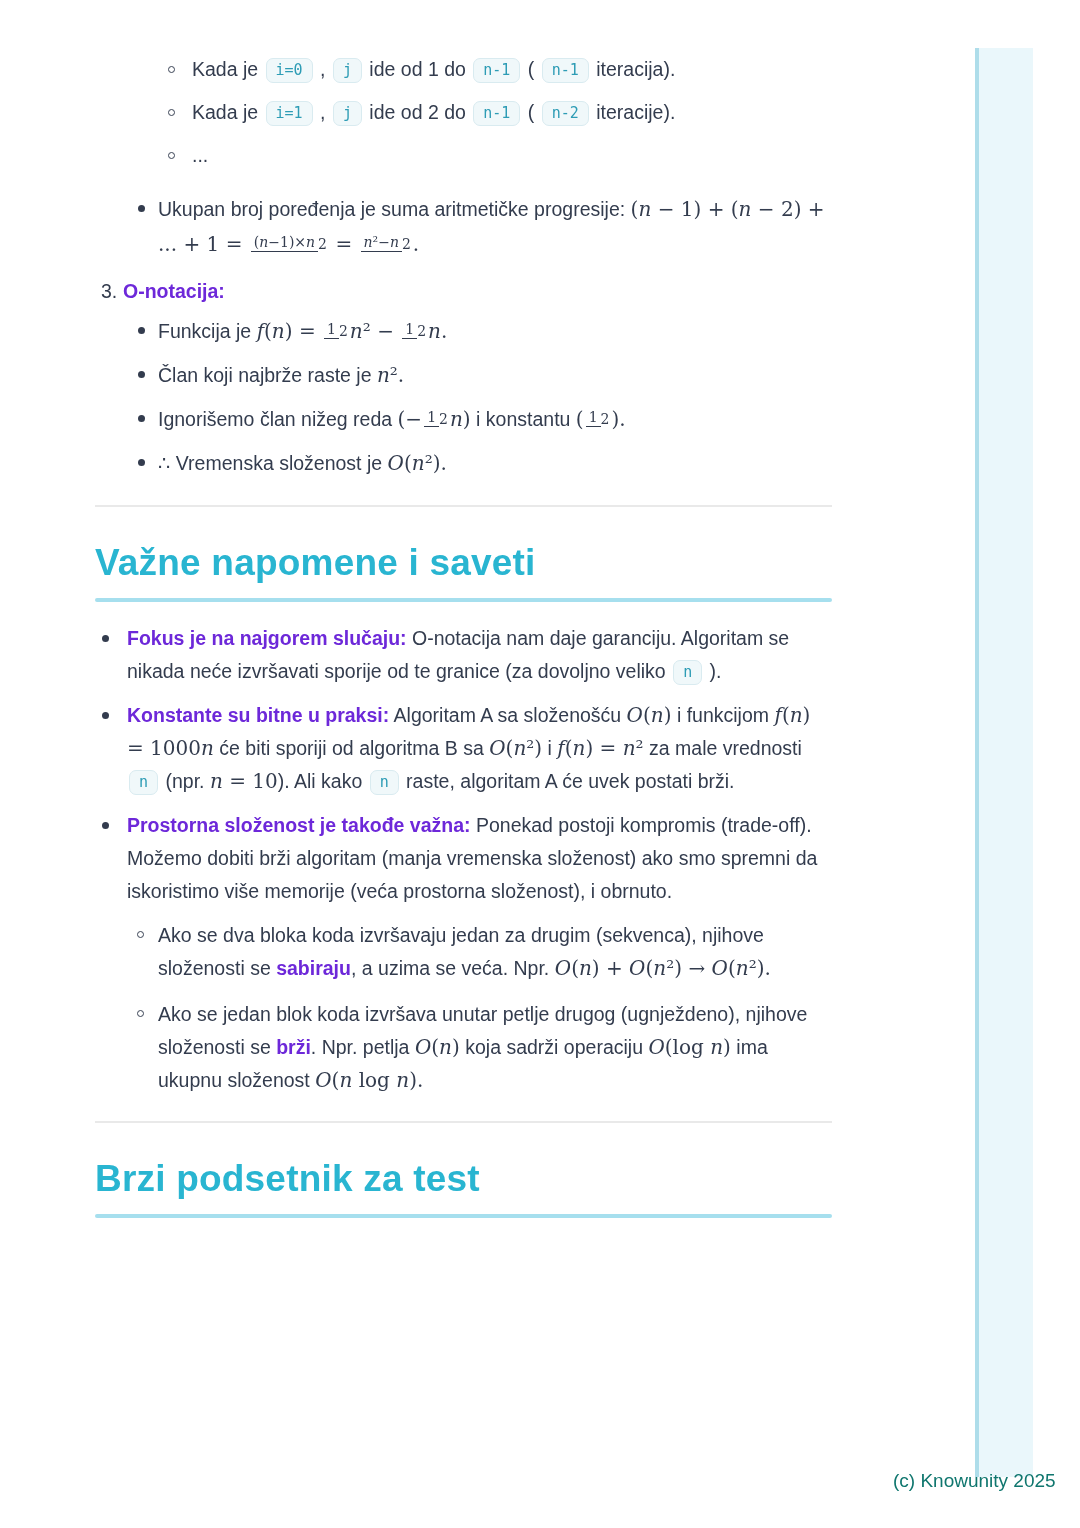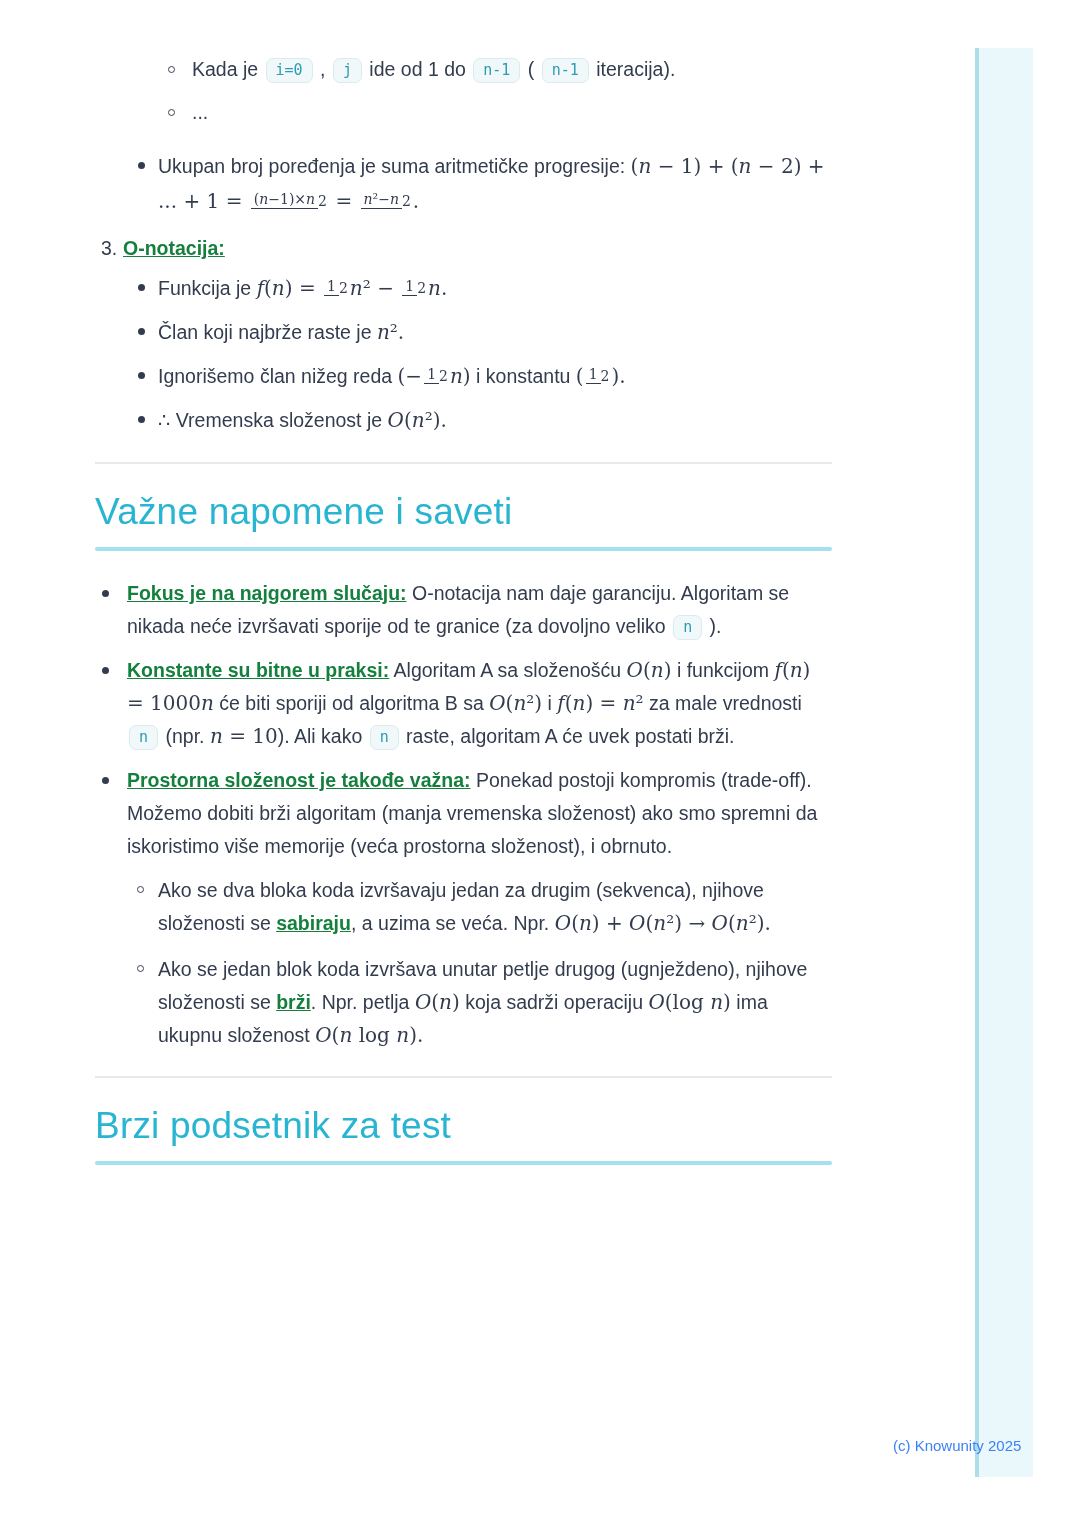--- a/index.html
+++ b/index.html
@@ -38,29 +38,29 @@
   .sum-list .mk { left: 43px; }
 
   .num-list { margin: 4px 0 8px; }
   .num-list .li { padding-left: 28px; line-height: 30px; }
   .num-list .mk { left: 6px; }
   .num-list strong { font-weight: 700; }
 
   .points-list .li { padding-left: 63px; line-height: 35px; margin-bottom: 9px; }
   .points-list .mk { left: 43px; }
 
-  .notes-list { margin-top: 26px; }
+  .notes-list { margin-top: 20px; }
   .notes-list .li { padding-left: 32px; line-height: 33px; margin-bottom: 11px; }
   .notes-list .mk { left: 7px; }
 
   .sub-list { margin-top: 8px; }
   .sub-list .li { padding-left: 63px; line-height: 33px; margin-bottom: 13px; }
   .sub-list .mk { left: 42px; }
 
-  strong { font-weight: 700; color: #15803d; text-decoration: underline; }
+  strong { font-weight: 700; color: #6d28d9; }
 
   
   .badge {
     display: inline-block;
     font-family: "DejaVu Sans Mono", "Liberation Mono", monospace;
     font-size: 15px; line-height: 21px;
     color: #2d9cb5;
     background: #f0f8fa;
     border: 1px solid #d9ebf0;
     border-radius: 7px;
@@ -87,62 +87,66 @@
   }
   .frac .num { padding: 0 3px 1px; border-bottom: 1.2px solid #333c4e; }
   .frac .den { padding-top: 1px; }
 
   
   .divider {
     height: 2px; background: #e9e9e9; width: 100%;
     margin-top: 24px;
   }
   h1 {
-    font-size: 37px; line-height: 44px; font-weight: 400;
+    font-size: 37px; line-height: 44px; font-weight: 700;
     color: #29b5d1; letter-spacing: 0.2px;
-    margin-top: 26px;
+    margin-top: 34px;
   }
   .underline {
     height: 4px; width: 100%;
     background: #a6dfee; border-radius: 2px;
     margin-top: 13px;
   }
 
   
   #edge-strip {
     position: absolute;
     left: 975px; top: 48px;
     width: 58px; height: 1429px;
     background: #eaf7fb;
     border-left: 4px solid #aeddea;
   }
 
   
   #copyright {
     position: absolute;
-    left: 893px; top: 1437px;
-    font-size: 15px; color: #3b82f6;
+    left: 893px; top: 1470px;
+    font-size: 19px; color: #0f766e;
     white-space: nowrap;
     z-index: 2;
   }
 </style>
 </head>
 <body>
 
 <div id="page">
 
   <div id="content">
 
     <div class="loop-list">
         <div class="li">
           <span class="mk circle"></span>
           <div>Kada je <span class="badge">i=0</span> , <span class="badge">j</span> ide od 1 do <span class="badge">n-1</span> ( <span class="badge">n-1</span> iteracija).</div>
         </div>
         <div class="li">
           <span class="mk circle"></span>
+          <div>Kada je <span class="badge">i=1</span> , <span class="badge">j</span> ide od 2 do <span class="badge">n-1</span> ( <span class="badge">n-2</span> iteracije).</div>
+        </div>
+        <div class="li">
+          <span class="mk circle"></span>
           <div>...</div>
         </div>
       </div>
 
     <div class="sum-list">
         <div class="li">
           <span class="mk disc"></span>
           <div>Ukupan broj poređenja je suma aritmetičke progresije: <span class="math">(<i>n</i> − 1) + (<i>n</i> − 2) + ... + 1 = </span><span class="math frac">
               <span class="num">(<i>n</i>−1)<i>×n</i></span>
               <span class="den">2</span>

